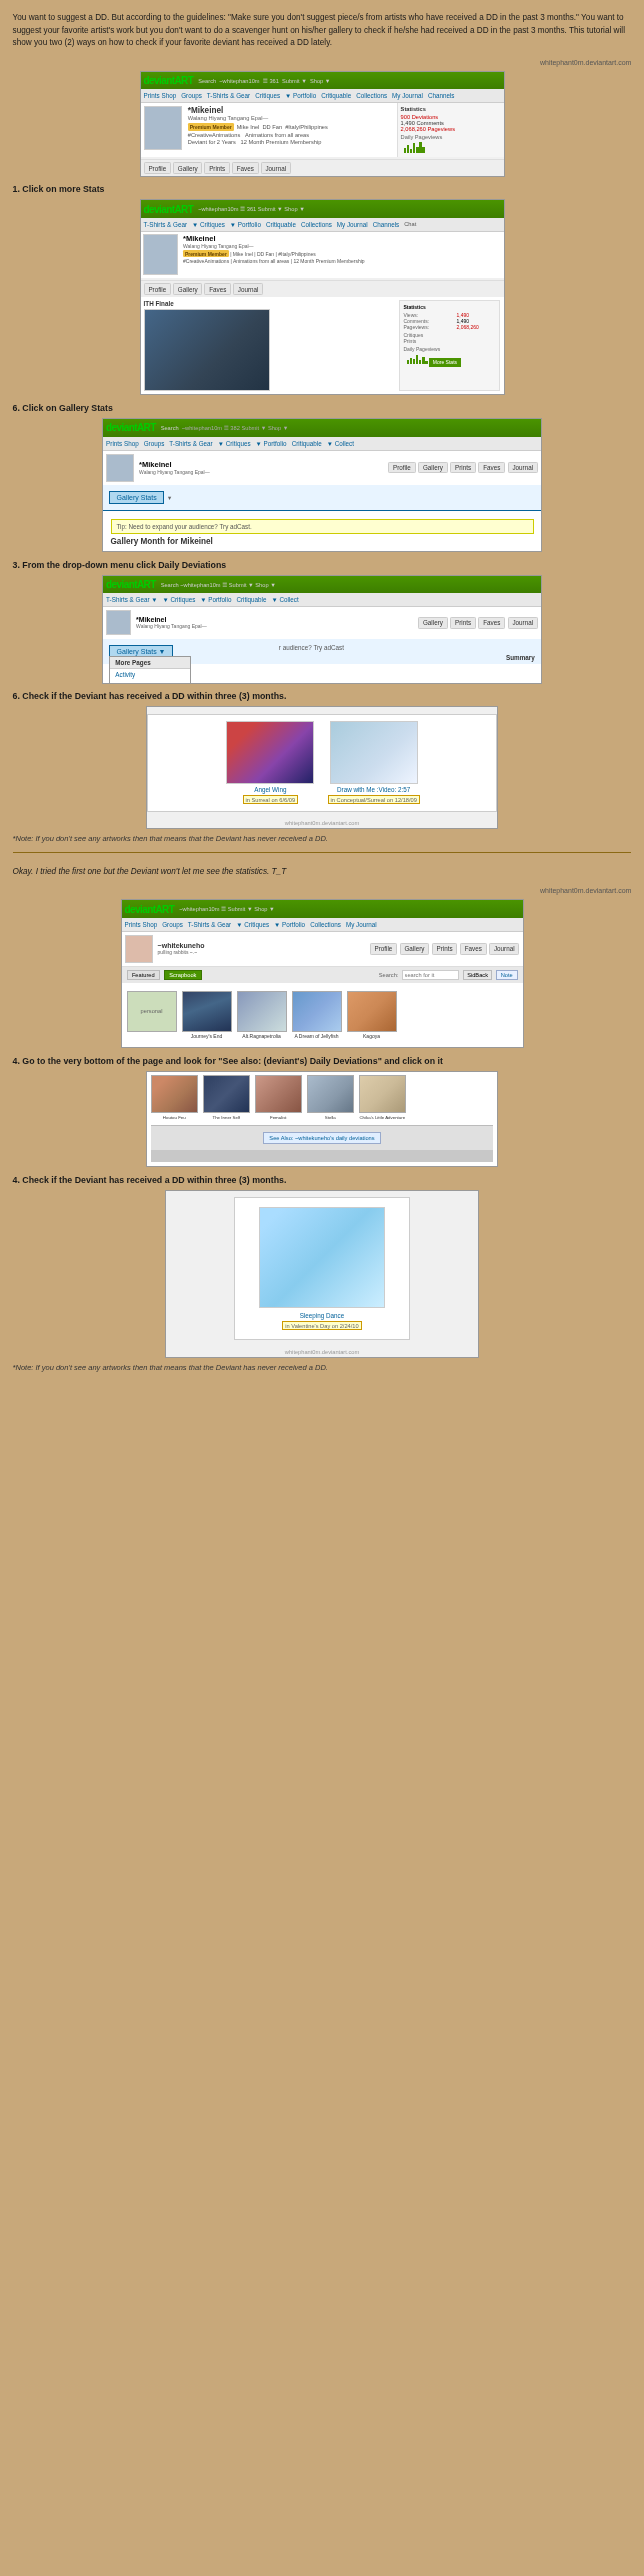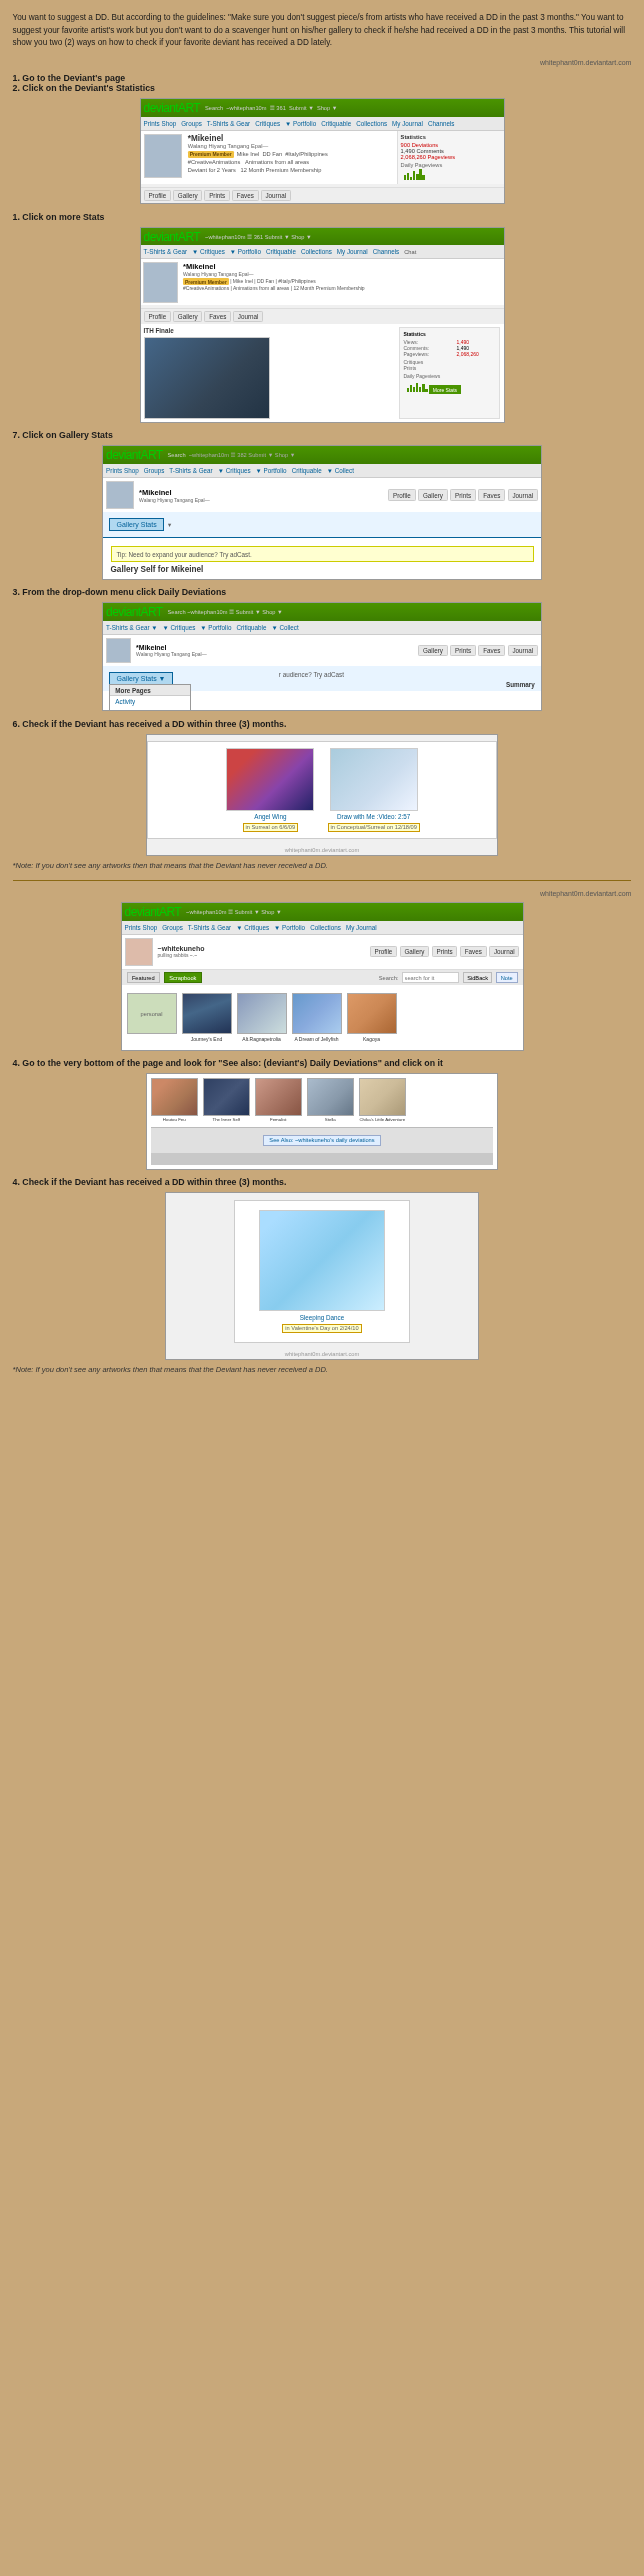--- a/index.html
+++ b/index.html
@@ -52,23 +52,23 @@
       background: linear-gradient(to bottom, #4a9400 0%, #3d7e00 100%);
       height: 17.6px;
       display: flex;
       align-items: center;
       padding: 0 3.1px;
       font-size: 7px;
       color: white;
     }
 
     .da-logo {
-      font-weight: normal;
+      font-weight: bold;
       color: #00cc00;
-      font-size: 12px;
+      font-size: 10px;
       margin-right: 5px;
       letter-spacing: -0.6px;
     }
 
     .da-nav-bar {
       background: #e8e8e8;
       height: 14px;
       display: flex;
       align-items: center;
       padding: 0 3.1px;
@@ -370,24 +370,20 @@
 <div class="main-container">
 
   <div class="text-block">
     <span>You want to suggest a DD. But according to the guidelines: "Make sure you don't suggest piece/s from artists who have received a DD in the past 3 months." You want to suggest your favorite artist's work but you don't want to do a scavenger hunt on his/her gallery to check if he/she had received a DD in the past 3 months. This tutorial will show you two (2) ways on how to check if your favorite deviant has received a DD lately.</span>
   </div>
 
   <div class="attribution">
     <span>whitephant0m.deviantart.com</span>
   </div>
 
-  <div class="step-heading">
-    <div>1. Go to the Deviant's page</div>
-    <div>2. Click on the Deviant's Statistics</div>
-  </div>
 
   <div class="screenshot-box" style="width:365px;">
 
     <div class="da-header">
       <span class="da-logo">deviantART</span>
       <span style="font-size:5.7px; color:#ccc;">Search</span>
       <span style="margin-left:3.1px; font-size:5.7px; color:#ccc;">~whitephan10m</span>
       <span style="margin-left:3.1px; font-size:5.7px; color:#ccc;">☰ 361</span>
       <span style="margin-left:3.1px; font-size:5.7px; color:#ccc;">Submit ▼</span>
       <span style="margin-left:3.1px; font-size:5.7px; color:#ccc;">Shop ▼</span>
@@ -524,21 +520,21 @@
           <div class="mini-bar" style="height:4.4px;"></div>
           <div class="mini-bar" style="height:7.5px;"></div>
           <div class="mini-bar" style="height:3.1px;"></div>
         </div>
         <div class="more-stats-btn">More Stats</div>
       </div>
     </div>
   </div>
 
   <div class="step-heading">
-    <span>7. Click on Gallery Stats</span>
+    <span>6. Click on Gallery Stats</span>
   </div>
 
   <div class="screenshot-box" style="width:440px;">
     <div class="da-header">
       <span class="da-logo">deviantART</span>
       <span style="font-size:5.7px; color:#ccc;">Search</span>
       <span style="font-size:5.7px; color:#aaa; margin-left:3.1px;">~whitephan10m ☰ 382 Submit ▼ Shop ▼</span>
     </div>
     <div class="da-nav-bar">
       <span class="da-nav-item">Prints Shop</span>
@@ -564,21 +560,21 @@
         <span class="da-tab">Journal</span>
       </div>
     </div>
 
     <div style="background:#e8f4ff; padding:3.1px 6.3px; border-bottom:1.3px solid #05629a;">
       <span class="gallery-stats-tab">Gallery Stats</span>
       <span style="font-size:5.7px; color:#666;"> ▼</span>
     </div>
     <div style="background:white; padding:5px 7.5px;">
       <div class="tip-box">Tip: Need to expand your audience? Try adCast.</div>
-      <div style="font-size:8.2px; font-weight:bold; color:#333; margin-top:3.1px;">Gallery Self for Mikeinel</div>
+      <div style="font-size:8.2px; font-weight:bold; color:#333; margin-top:3.1px;">Gallery Month for Mikeinel</div>
     </div>
   </div>
 
   <div class="step-heading">
     <span>3. From the drop-down menu click Daily Deviations</span>
   </div>
 
   <div class="screenshot-box" style="width:440px;">
     <div class="da-header">
       <span class="da-logo">deviantART</span>
@@ -647,20 +643,23 @@
     </div>
     <div style="text-align:center; font-size:5.7px; color:#999; padding:1.9px;">whitephant0m.deviantart.com</div>
   </div>
 
   <div class="note-box">
     <span>*Note: If you don't see any artworks then that means that the Deviant has never received a DD.</span>
   </div>
 
   <div class="divider"></div>
 
+  <div class="text-block" style="font-style:italic;">
+    <span>Okay. I tried the first one but the Deviant won't let me see the statistics. T_T</span>
+  </div>
   <div class="attribution">
     <span>whitephant0m.deviantart.com</span>
   </div>
 
 
   <div class="screenshot-box" style="width:403px;">
     <div class="da-header">
       <span class="da-logo">deviantART</span>
       <span style="font-size:5.7px; color:#ccc;">~whitephan10m ☰ Submit ▼ Shop ▼</span>
     </div>

